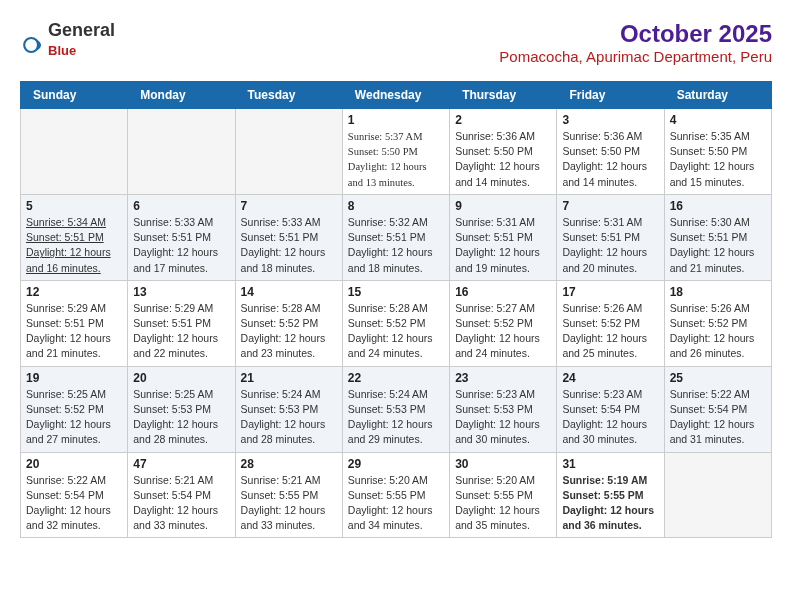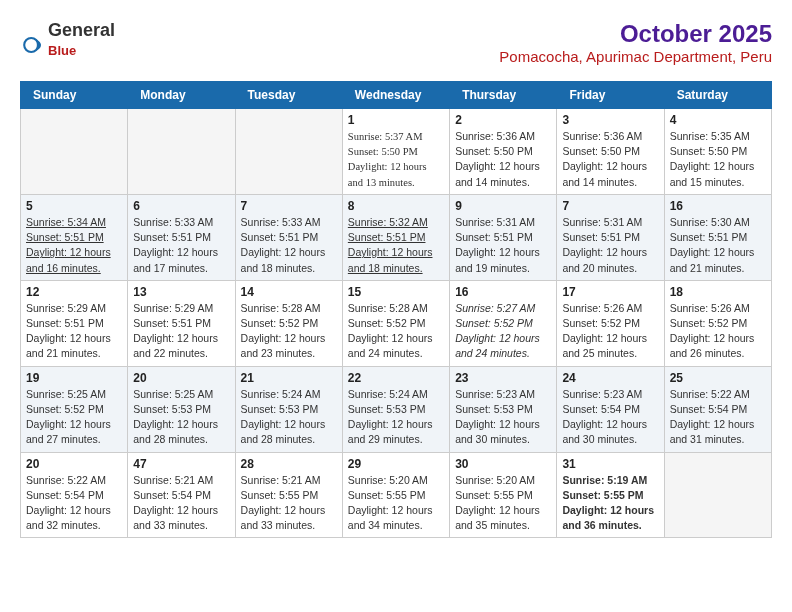--- a/index.html
+++ b/index.html
@@ -169,21 +169,21 @@
         </td>
         <td>
           <div class="day-number">7</div>
           <div class="day-info" style="white-space: pre-line;">Sunrise: 5:33 AM
 Sunset: 5:51 PM
 Daylight: 12 hours
 and 18 minutes.</div>
         </td>
         <td>
           <div class="day-number">8</div>
-          <div class="day-info" style="white-space: pre-line; text-decoration: underline;">Sunrise: 5:32 AM
+          <div class="day-info" style="white-space: pre-line;">Sunrise: 5:32 AM
 Sunset: 5:51 PM
 Daylight: 12 hours
 and 18 minutes.</div>
         </td>
         <td>
           <div class="day-number">9</div>
           <div class="day-info" style="white-space: pre-line;">Sunrise: 5:31 AM
 Sunset: 5:51 PM
 Daylight: 12 hours
 and 19 minutes.</div>
@@ -227,21 +227,21 @@
         </td>
         <td>
           <div class="day-number">15</div>
           <div class="day-info" style="white-space: pre-line;">Sunrise: 5:28 AM
 Sunset: 5:52 PM
 Daylight: 12 hours
 and 24 minutes.</div>
         </td>
         <td>
           <div class="day-number">16</div>
-          <div class="day-info" style="white-space: pre-line; font-style: italic;">Sunrise: 5:27 AM
+          <div class="day-info" style="white-space: pre-line;">Sunrise: 5:27 AM
 Sunset: 5:52 PM
 Daylight: 12 hours
 and 24 minutes.</div>
         </td>
         <td>
           <div class="day-number">17</div>
           <div class="day-info" style="white-space: pre-line;">Sunrise: 5:26 AM
 Sunset: 5:52 PM
 Daylight: 12 hours
 and 25 minutes.</div>

